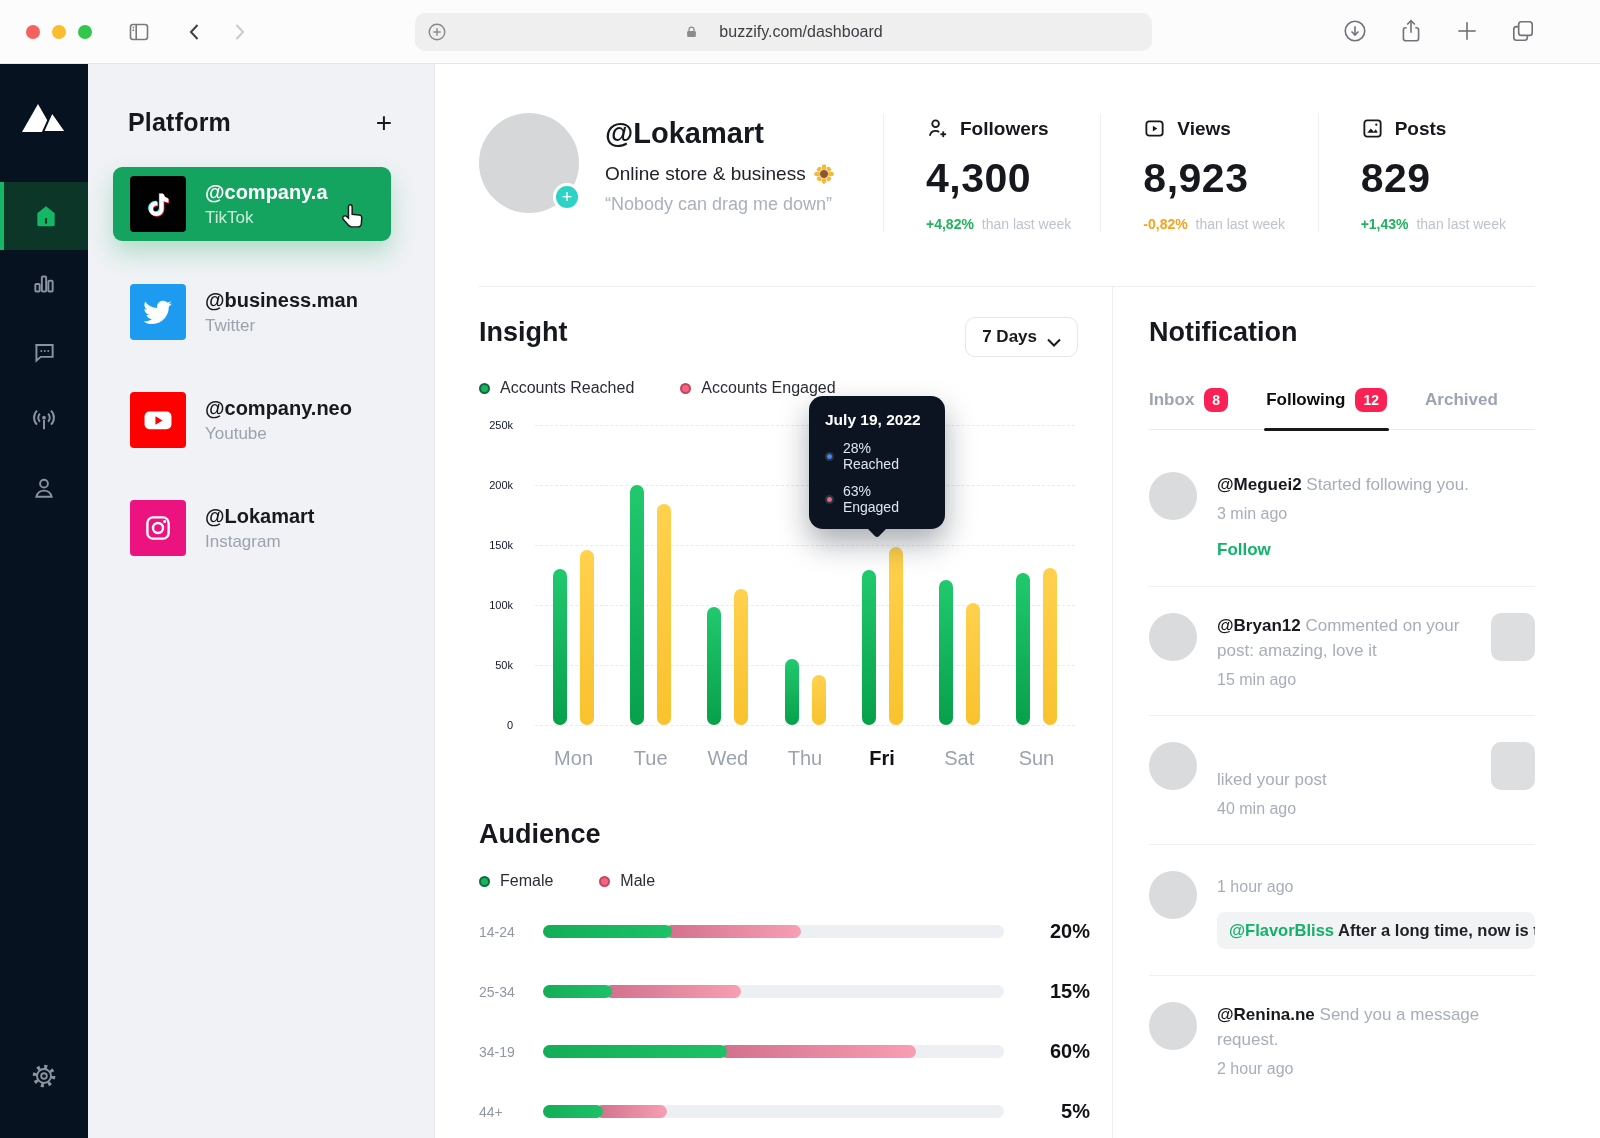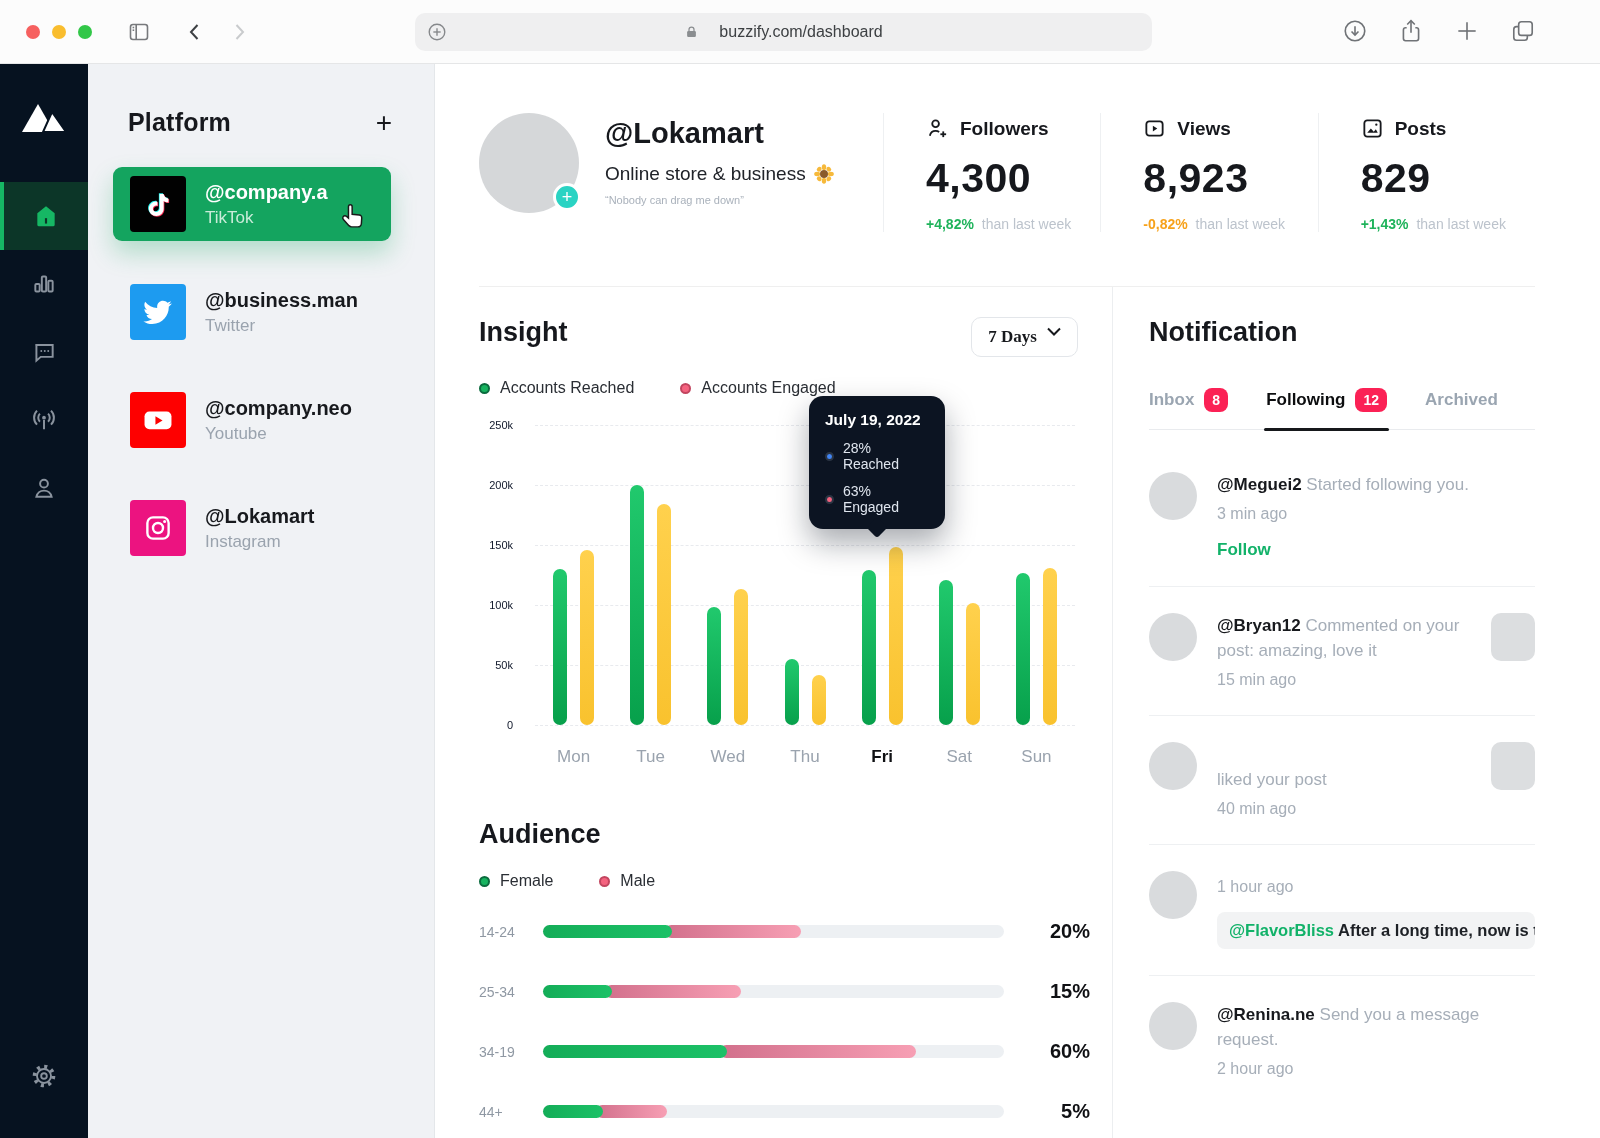--- a/index.html
+++ b/index.html
@@ -51,53 +51,53 @@
   .main { flex:1; background:#fff; padding:49px 65px 0 44px; min-width:0; }
   .head-row { display:flex; }
   .profile { display:flex; width:404px; flex-shrink:0; }
   .avatar { position:relative; width:100px; height:100px; }
   .avatar .circ { width:100px; height:100px; border-radius:50%; background:#d5d7d9; }
   .avatar .addbadge { position:absolute; right:-2px; bottom:2px; width:28px; height:28px; border-radius:50%;
     background:#2ad3c3; border:3px solid #fff; color:#fff; font-size:18px; display:flex; align-items:center; justify-content:center; cursor:pointer; }
   .p-info { margin-left:26px; padding-top:4px; }
   .p-name { font-size:29px; font-weight:700; }
   .p-bio { font-size:19px; margin-top:13px; color:#202329; display:flex; align-items:center; gap:8px; }
-  .p-quote { font-size:11px; color:#a9b1bb; margin-top:9px; }
+  .p-quote { font-size:18px; color:#a9b1bb; margin-top:9px; }
 
   .stats { display:flex; flex:1; }
   .stat { flex:1; border-left:1px solid #eef0f2; padding:4px 10px 0 42px; }
   .stat-head { display:flex; align-items:center; gap:11px; font-size:19px; font-weight:600; }
   .stat-val { font-size:41px; font-weight:700; margin-top:15px; letter-spacing:.5px; }
   .stat-chg { font-size:14px; margin-top:14px; }
   .chg-up{color:#1fb35b;font-weight:700}.chg-down{color:#f7a21b;font-weight:700}
   .chg-note{color:#bcc3cc; margin-left:4px;}
 
   .hdiv { height:1px; background:#efefef; margin-top:54px; }
 
   .content-row { display:flex; }
   .left-col { width:611px; flex-shrink:0; padding-top:30px; }
   .right-col { flex:1; border-left:1px solid #eceef0; margin-left:22px; padding-left:36px; padding-top:30px; min-width:0; }
 
   
   .sec-head { display:flex; align-items:flex-start; justify-content:space-between; }
   .sec-title { font-size:27px; font-weight:700; }
-  .range-btn { display:flex; align-items:flex-start; gap:10px; border:1px solid #e3e6ea; background:#fff; border-radius:10px;
-    padding:9px 16px; font-size:17px; font-weight:600; color:#17191d; cursor:pointer; margin-right:12px;font-family:Liberation Serif, serif; }
+  .range-btn { display:flex; align-items:flex-end; gap:10px; border:1px solid #e3e6ea; background:#fff; border-radius:10px;
+    padding:9px 16px; font-size:17px; font-weight:600; color:#17191d; cursor:pointer; margin-right:12px; }
   .legend { display:flex; gap:46px; margin-top:22px; }
   .leg-item { display:flex; align-items:center; gap:10px; font-size:16px; color:#2a2e34; }
   .dot { width:11px; height:11px; border-radius:50%; }
 
   .chart { display:flex; margin-top:28px; }
   .ylabels { width:42px; position:relative; height:300px; flex-shrink:0; }
   .ylabels span { position:absolute; right:8px; transform:translateY(-50%); font-size:11px; color:#0f172a; }
   .plot { position:relative; width:540px; height:300px; margin-left:14px; }
   .gridline { position:absolute; left:0; right:0; border-top:1px dashed #e8eaee; }
   .bar { position:absolute; width:14px; border-radius:7px; bottom:0; }
   .xlabels { position:relative; height:22px; margin-top:22px; margin-left:56px; width:540px; }
-  .xlabels span { position:absolute; text-align:right; font-size:17px; color:#9aa3ae; transform:translateX(-50%); }
+  .xlabels span { position:absolute; text-align:right; font-size:20px; color:#9aa3ae; transform:translateX(-50%); }
   .xlabels span.hl { color:#101114; font-weight:700; }
 
   .tooltip { position:absolute; width:136px; background:#0c1422; border-radius:14px; padding:15px 16px 14px;
     box-shadow:0 14px 30px rgba(10,18,32,.35); z-index:5; }
   .tt-date { color:#fff; font-size:15.5px; font-weight:700; }
   .tt-row { display:flex; align-items:center; gap:9px; margin-top:11px; font-size:14px; color:#dfe5ee; }
   .tt-dot { width:9px; height:9px; border-radius:50%; border:2px solid #2a3443; }
   .tt-arrow { position:absolute; left:50%; bottom:-6px; width:15px; height:15px; background:#0c1422;
     transform:translateX(-50%) rotate(45deg); border-radius:3px; }
 

